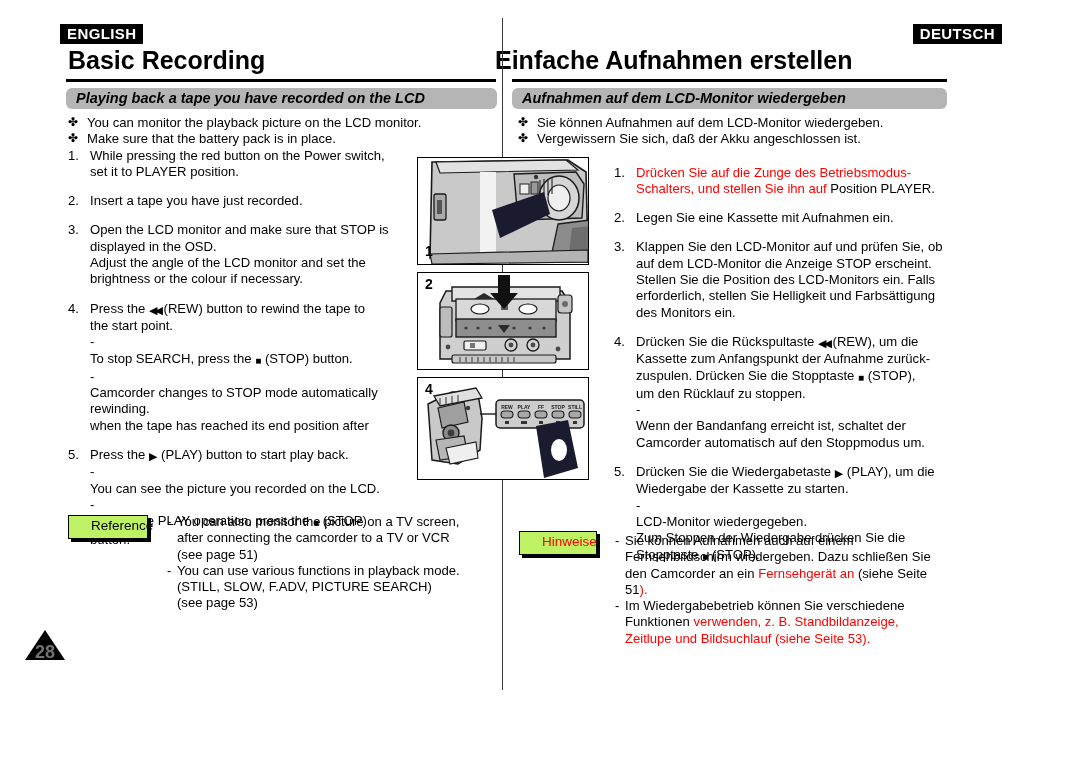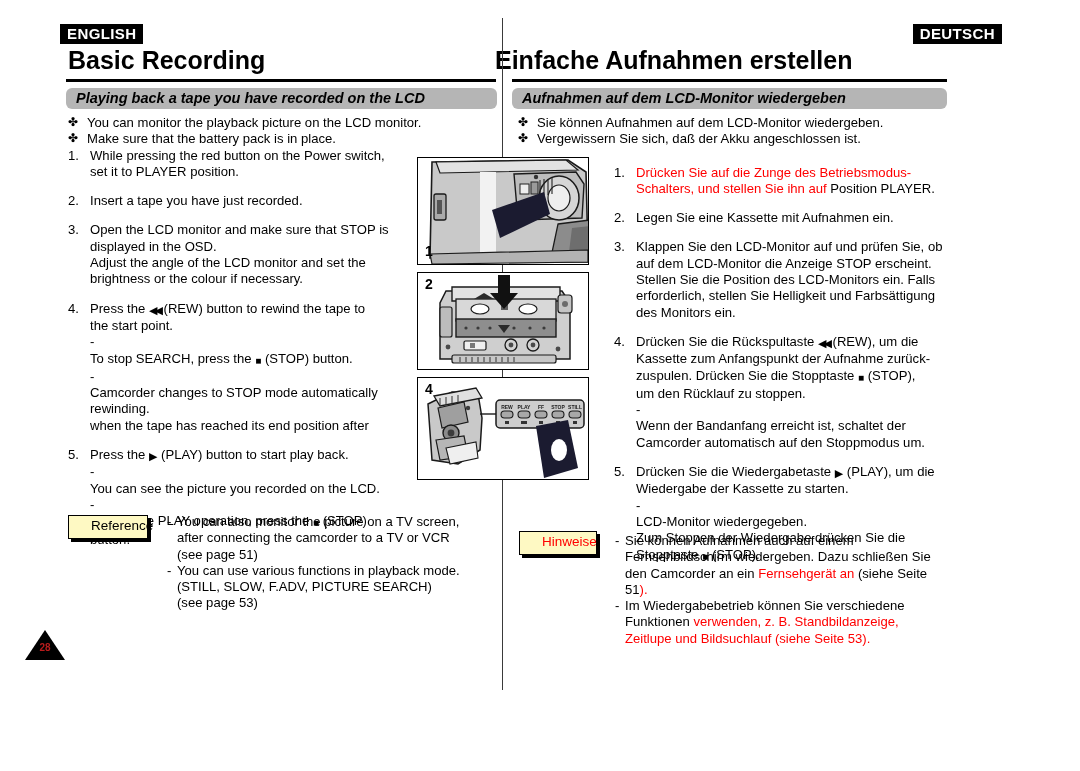--- a/index.html
+++ b/index.html
@@ -137,21 +137,21 @@
     vertical-align: -1px;
   }
   .glyph-rew { letter-spacing: -3px; font-size: 11px; }
   .glyph-play { font-size: 11px; }
   .glyph-stop { font-size: 10px; }
 
   
   .note-box {
     position: absolute;
     border: 1.5px solid #000;
-    background: #fef9c3;
+    background: #bef264;
     font-size: 13.5px;
     text-align: center;
     padding: 3px 9px 4px 22px;
     box-shadow: 3px 3px 0 #000;
     box-sizing: border-box;
     line-height: 1.1;
   }
   #ref-box { left: 68px; top: 515px; width: 80px; }
   #hinweise-box { left: 519px; top: 531px; width: 78px; color: #ff0000; }
 
@@ -172,22 +172,22 @@
     border-left: 20px solid transparent;
     border-right: 20px solid transparent;
     border-bottom: 30px solid #000;
   }
   #page-num .pn {
     position: absolute;
     left: -12px;
     top: 12px;
     width: 24px;
     text-align: center;
-    color: #b91c1c;
-    font-size: 10px;
+    color: #737373;
+    font-size: 18px;
     font-weight: bold;
   }
 
   
   .figure {
     position: absolute;
     border: 1.5px solid #000;
     background: #fff;
     box-sizing: border-box;
     overflow: hidden;

